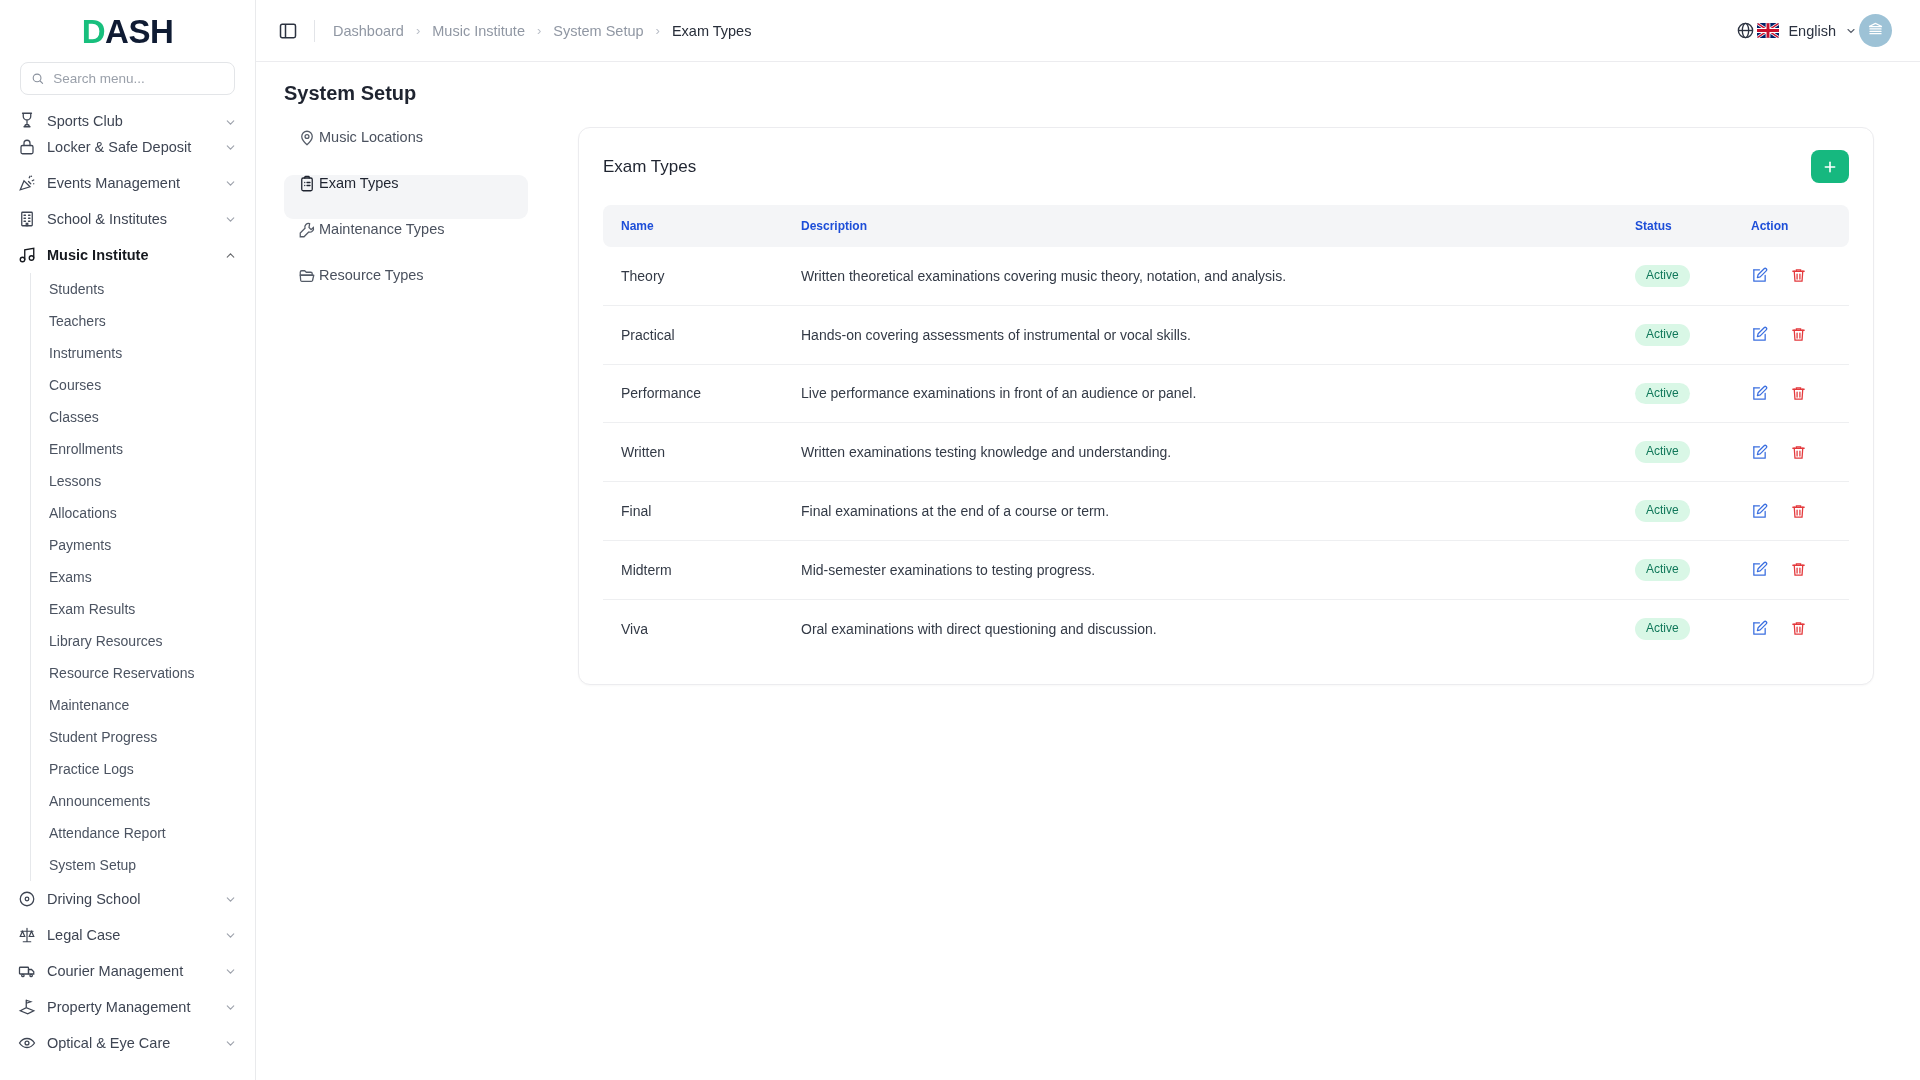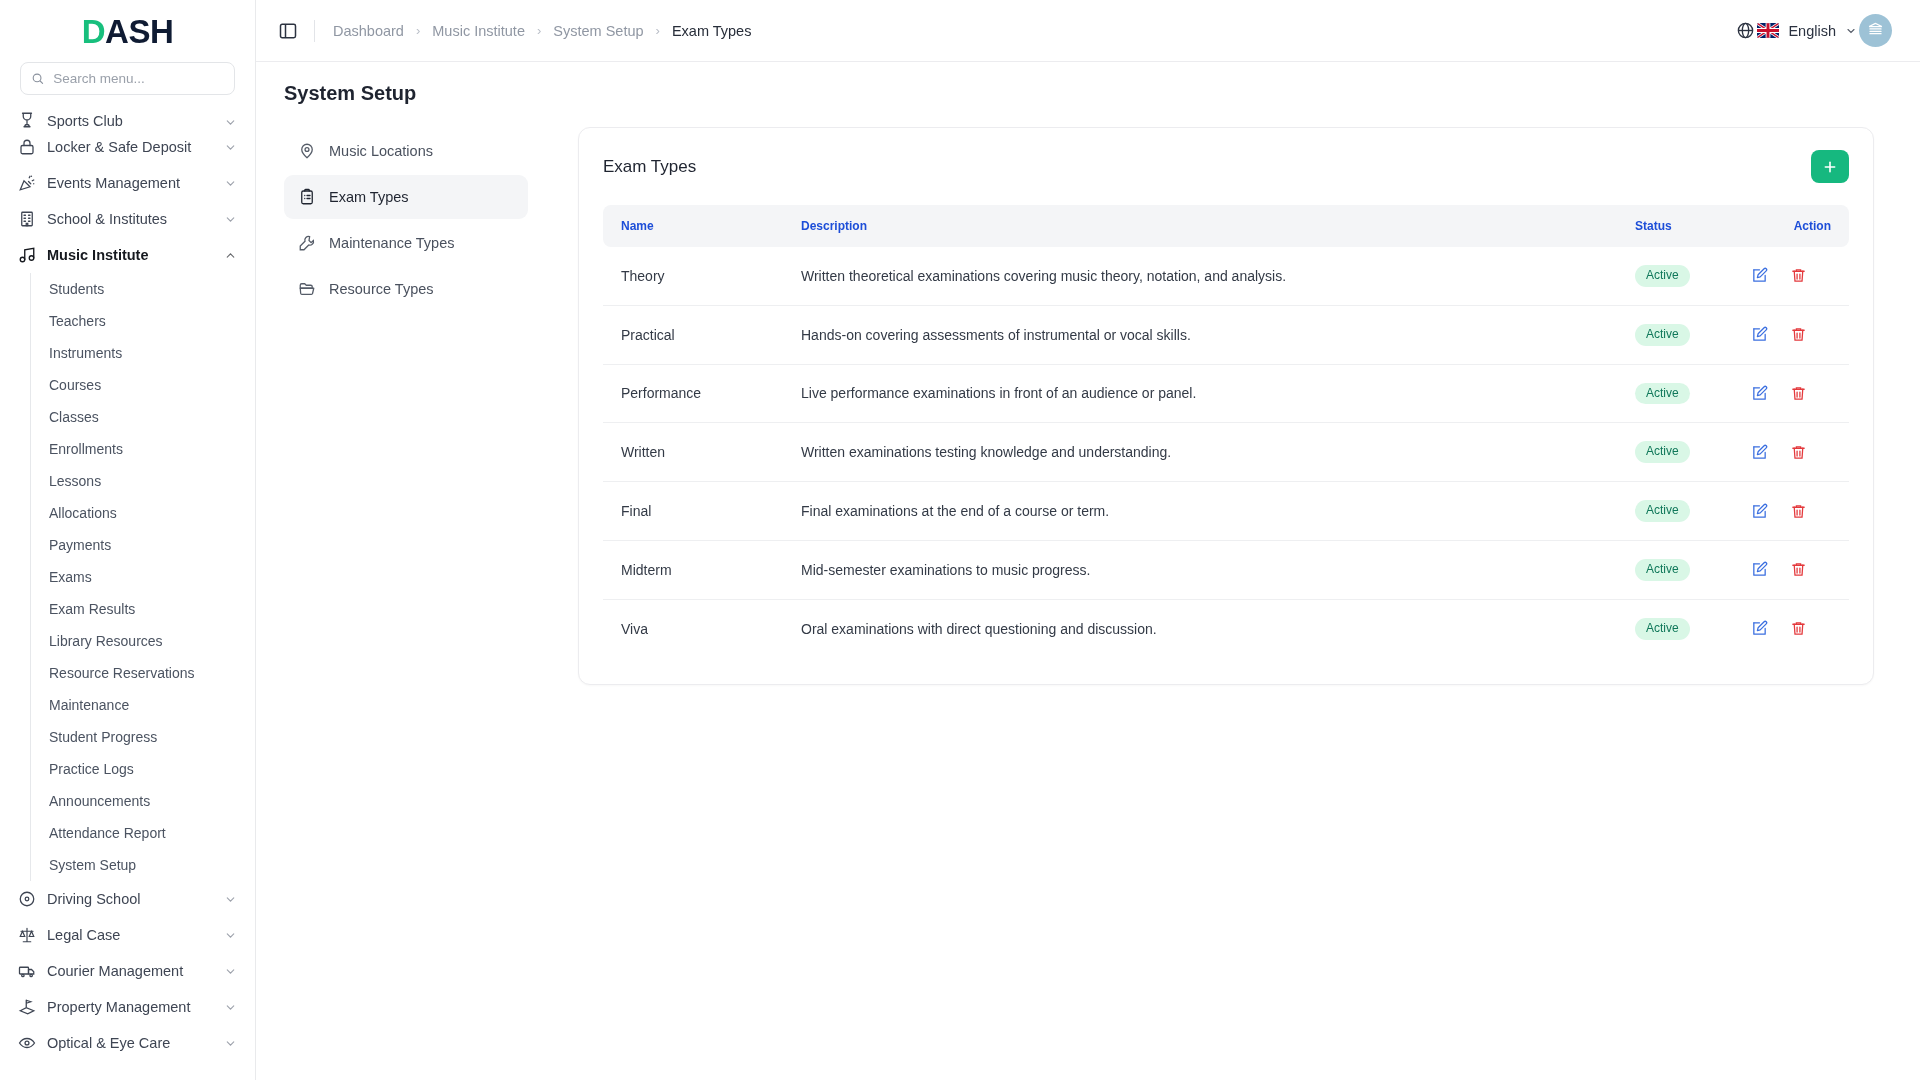--- a/index.html
+++ b/index.html
@@ -92,21 +92,21 @@
   }
 
   .page-head { padding: 20px 28px 0 28px; }
   .page-title { font-size: 20px; font-weight: 700; color: #1f2430; }
 
   .content { display: flex; gap: 0; padding: 22px 28px 0 28px; flex: 1 1 auto; }
 
   
   .side-tabs { width: 244px; flex: 0 0 244px; padding-top: 2px; }
   .side-tab {
-    display: flex; align-items: center; gap: 13px;
+    display: flex; gap: 3px;
     height: 44px; border-radius: 9px; padding: 0 14px;
     font-size: 14.5px; color: #4a515e; cursor: pointer; margin-bottom: 2px;
   }
   .side-tab.active { background: #f4f5f7; color: #1f2430; }
   .side-tab .ic { width: 18px; height: 18px; flex: 0 0 18px; }
 
   
   .card {
     flex: 1 1 auto; margin-left: 50px; margin-right: 18px;
     border: 1px solid #ececef; border-radius: 12px;
@@ -131,21 +131,21 @@
   }
   thead th:first-child { border-top-left-radius: 8px; border-bottom-left-radius: 8px; }
   thead th:last-child { border-top-right-radius: 8px; border-bottom-right-radius: 8px; }
   tbody td {
     padding: 18px 18px; font-size: 14px; color: #333a46;
     border-bottom: 1px solid #eeeff1; vertical-align: middle;
   }
   tbody tr:last-child td { border-bottom: 0; }
   .col-name { width: 180px; }
   .col-status { width: 116px; }
-  .col-action { width: 116px; text-align: right; }
+  .col-action { width: 116px; }
   .badge {
     display: inline-block; background: #d9f7e6; color: #10785a;
     font-size: 12px; border-radius: 11px; padding: 4px 11px; line-height: 1.15;
   }
   .acts { display: flex; align-items: center; gap: 22px; }
   .icon-btn { background: none; border: 0; padding: 0; cursor: pointer; line-height: 0; }
   .icon-btn svg { width: 17px; height: 17px; }
   .edit-ic { color: #3b6fe0; }
   .del-ic { color: #e4393c; }
 </style>
@@ -508,21 +508,21 @@
                         <path d="M4 6h16"></path>
                         <path d="M9 6V4h6v2"></path>
                         <path d="M6 6l1 14h10l1-14"></path>
                         <path d="M10 10v7M14 10v7"></path>
                       </svg></button>
                   </div>
                 </td>
               </tr>
               <tr>
                 <td class="col-name">Midterm</td>
-                <td>Mid-semester examinations to music progress.</td>
+                <td>Mid-semester examinations to testing progress.</td>
                 <td class="col-status"><span class="badge">Active</span></td>
                 <td class="col-action">
                   <div class="acts">
                     <button class="icon-btn"><svg class="edit-ic" viewBox="0 0 24 24" fill="none" stroke="currentColor" stroke-width="1.8" stroke-linecap="round" stroke-linejoin="round">
                         <path d="M4 4h8"></path>
                         <path d="M4 4v16h16v-8"></path>
                         <path d="M18.5 2.5a2.1 2.1 0 0 1 3 3L13 14l-4 1 1-4z"></path>
                       </svg></button>
                     <button class="icon-btn"><svg class="del-ic" viewBox="0 0 24 24" fill="none" stroke="currentColor" stroke-width="1.8" stroke-linecap="round">
                         <path d="M4 6h16"></path>

